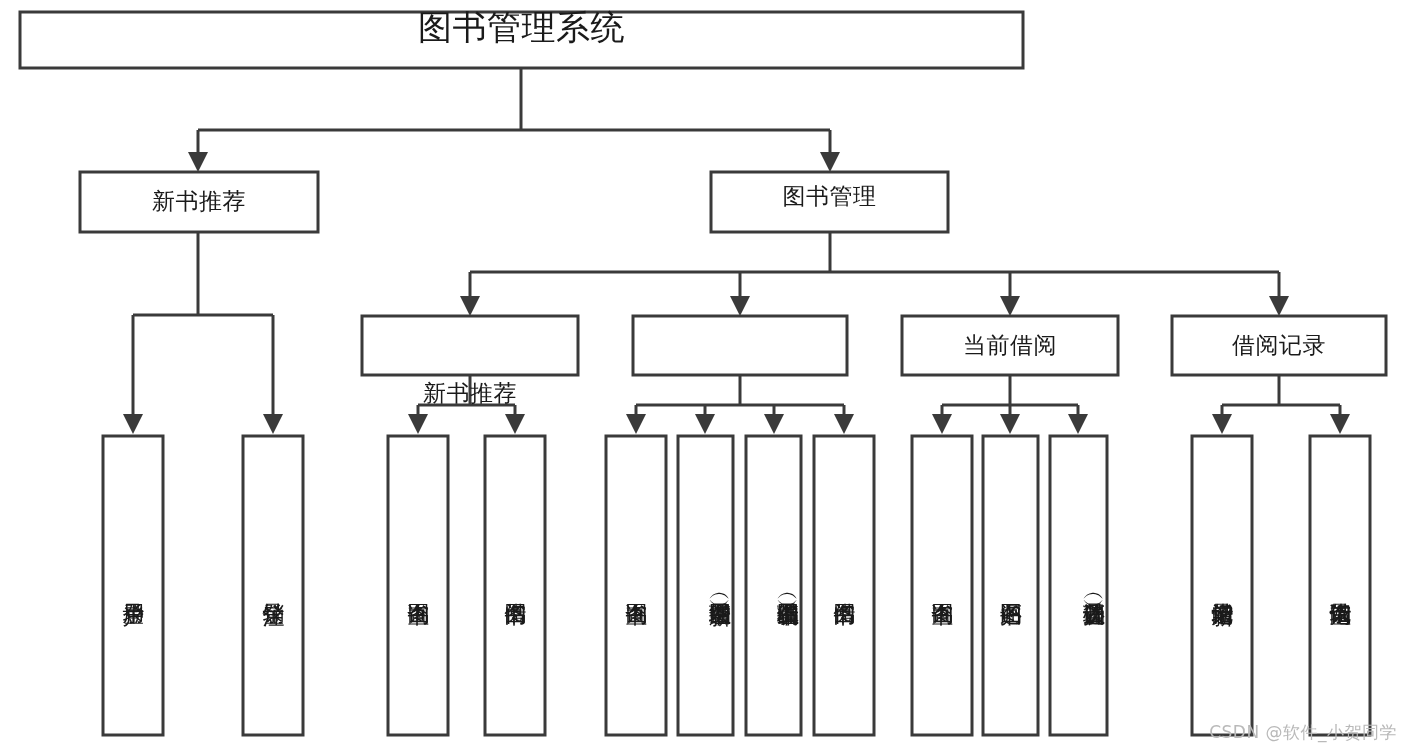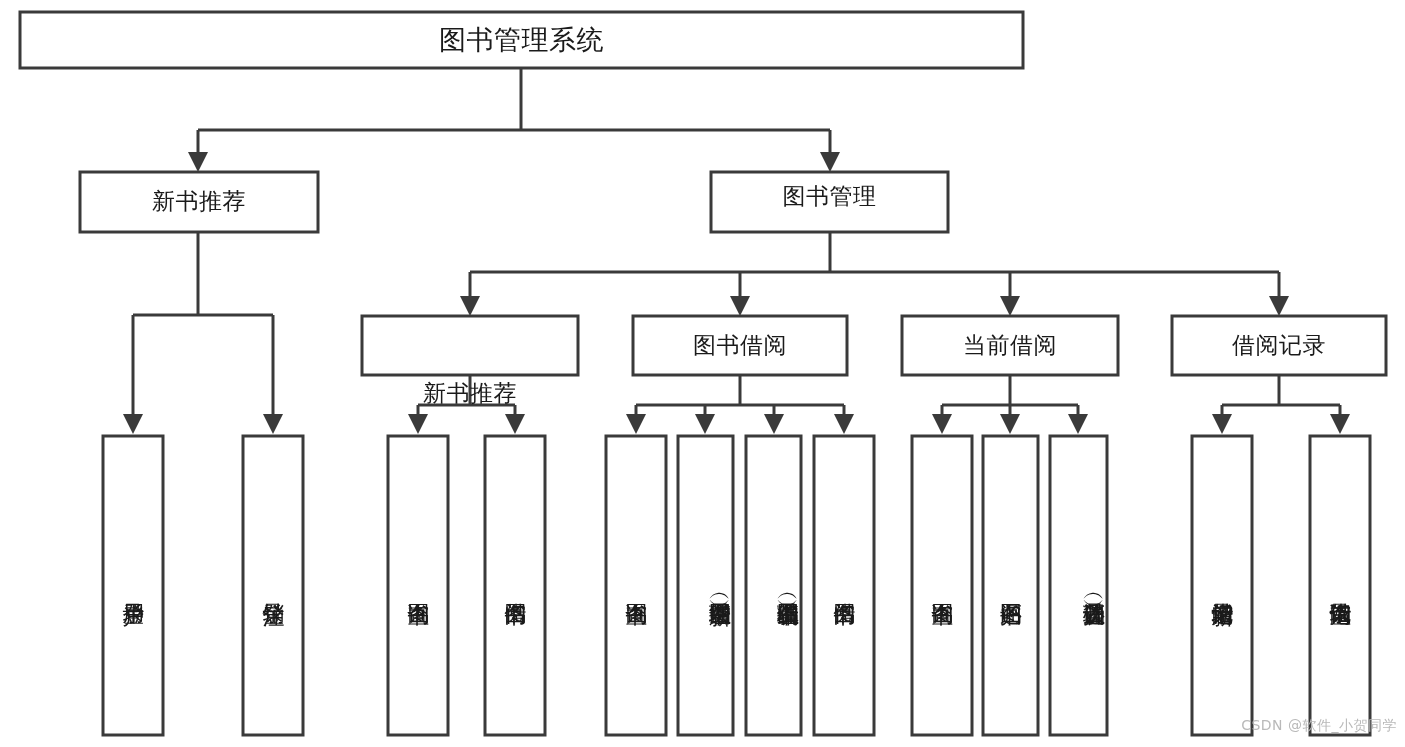--- a/index.html
+++ b/index.html
@@ -66,22 +66,22 @@
     text-orientation: upright;
     white-space: nowrap;
     pointer-events: none;
   }
   .v-label.centered {
     align-items: center;
   }
   #watermark {
     position: absolute;
     right: 8px;
-    bottom: 12px;
-    font-size: 14px;
+    bottom: 3px;
+    font-size: 17px;
     color: #b9b9b9;
     letter-spacing: 0.5px;
     white-space: nowrap;
     pointer-events: none;
   }
 </style>
 </head>
 <body>
 
 <div id="diagram-root">
@@ -177,27 +177,26 @@
     <rect class="node-box" x="814" y="436" width="60" height="299"></rect>
 
     <rect class="node-box" x="912" y="436" width="60" height="299"></rect>
     <rect class="node-box" x="983" y="436" width="55" height="299"></rect>
     <rect class="node-box" x="1050" y="436" width="57" height="299"></rect>
 
     <rect class="node-box" x="1192" y="436" width="60" height="299"></rect>
     <rect class="node-box" x="1310" y="436" width="60" height="299"></rect>
   </svg>
 
-  <div class="h-label" style="left:20px;  top:12px;  width:1003px; height:56px; font-size:27px;">图书管理系统</div>
+  <div class="h-label" style="left:20px;  top:0;  width:1003px; height:56px; font-size:34px;">图书管理系统</div>
 
   <div class="h-label" style="left:80px;  top:172px; width:238px; height:60px;">新书推荐</div>
   <div class="h-label" style="left:711px; top:172px; width:237px; height:49px;">图书管理</div>
 
   <div class="h-label" style="left:362px;  top:316px; width:216px; height:59px;margin-top:48px;">新书推荐</div>
-  <div class="h-label" style="left:633px;  top:316px; width:214px; height:59px;">图书借阅</div>
   <div class="h-label" style="left:1172px; top:316px; width:214px; height:59px;">借阅记录</div>
   <div class="h-label" style="left:902px;  top:316px; width:216px; height:59px;">当前借阅</div>
 
   <div class="v-label centered" style="left:103px; top:436px; width:60px; height:299px;">用户登录</div>
   <div class="v-label centered" style="left:243px; top:436px; width:60px; height:299px;">注销登录</div>
 
   <div class="v-label centered" style="left:388px; top:436px; width:60px; height:299px;">查询图书</div>
   <div class="v-label centered" style="left:485px; top:436px; width:60px; height:299px;">借阅图书</div>
 
   <div class="v-label centered" style="left:606px; top:436px; width:60px; height:299px;">查询图书</div>

